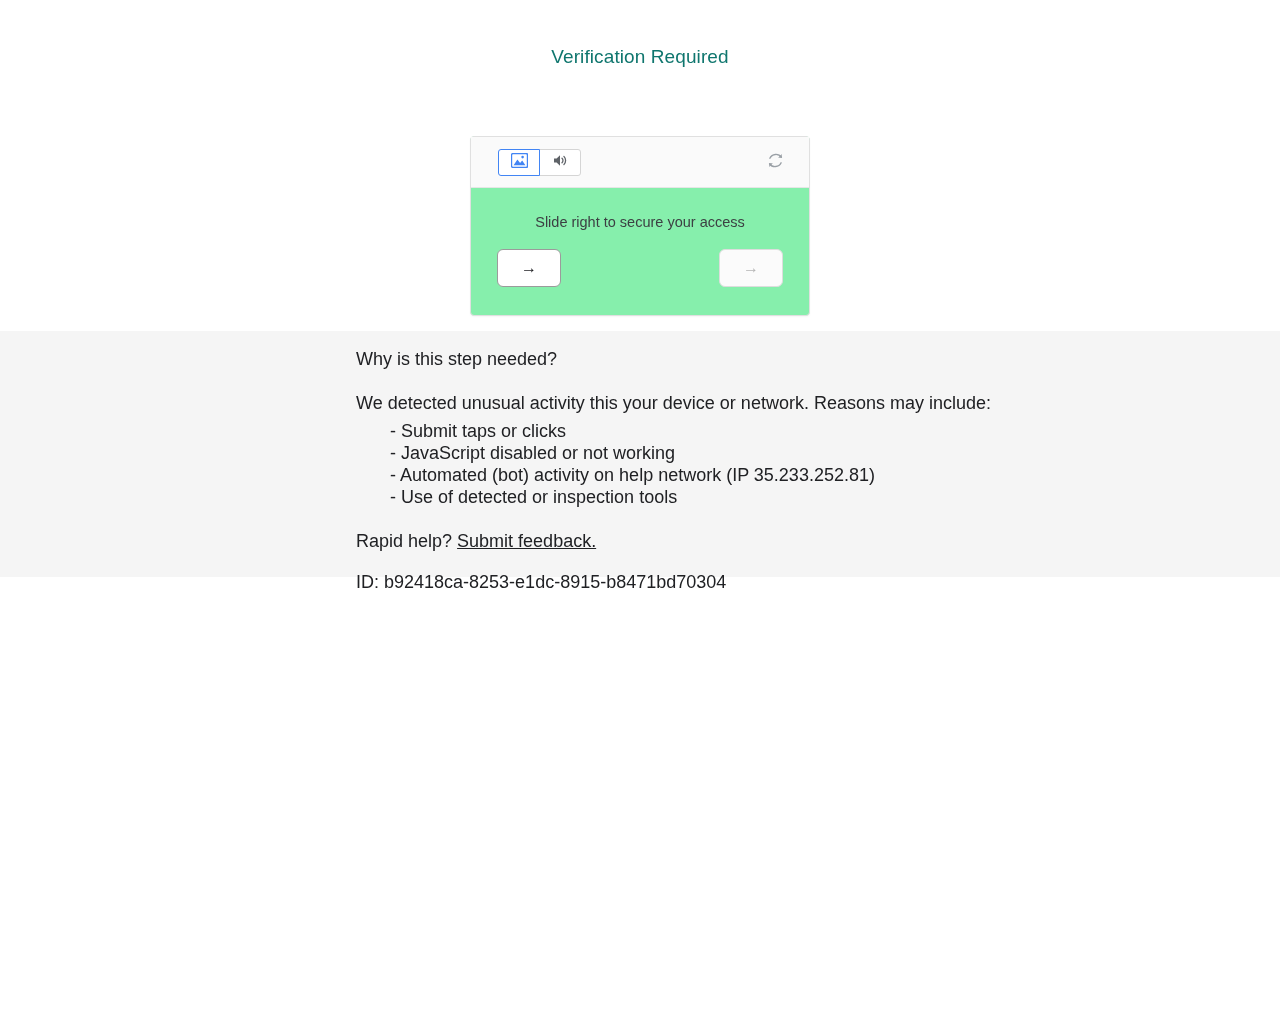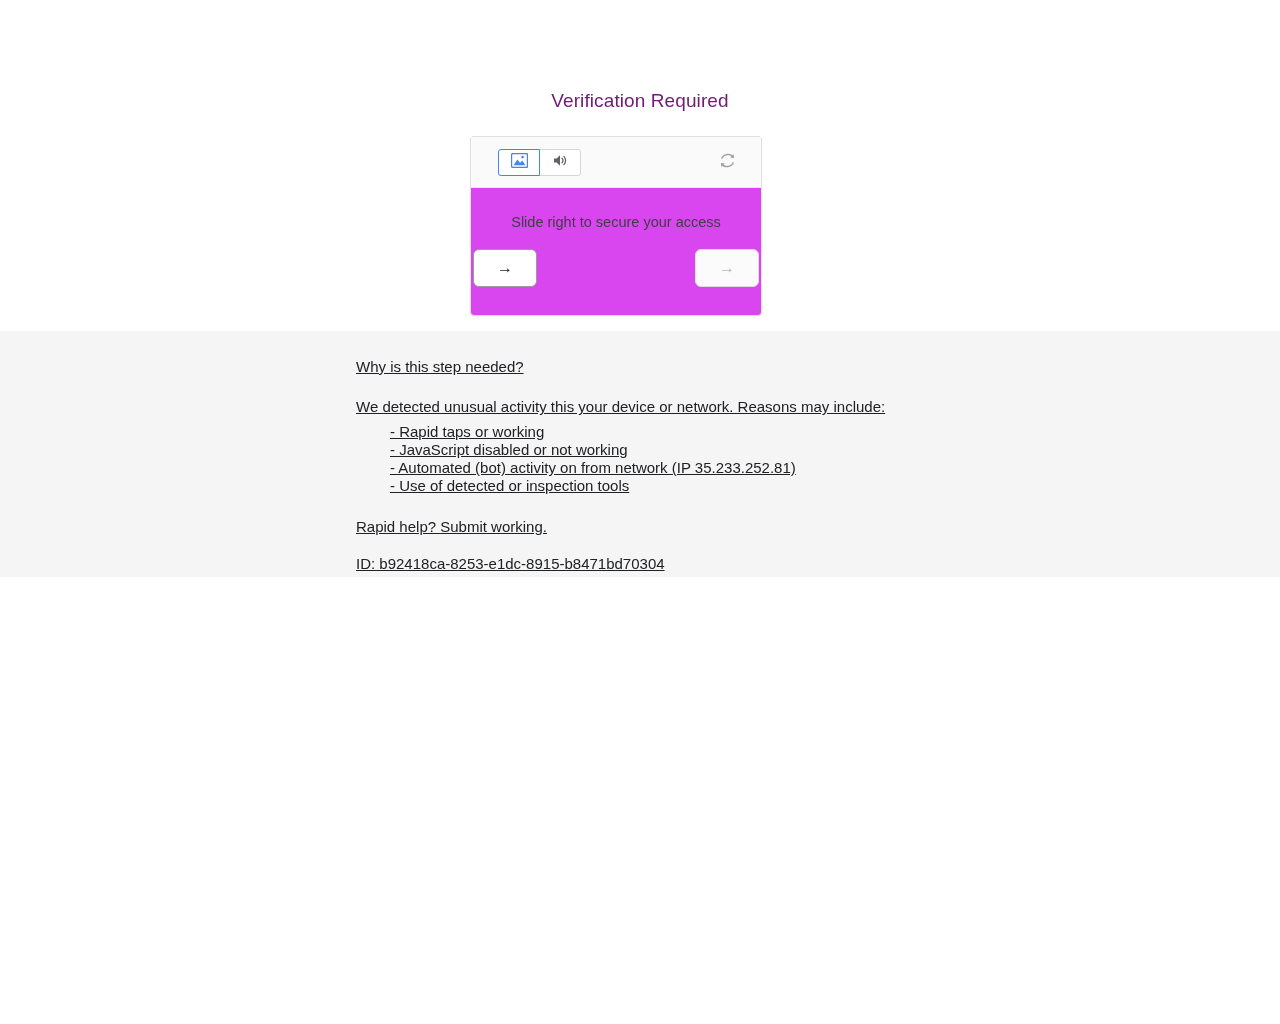--- a/index.html
+++ b/index.html
@@ -21,34 +21,33 @@
 
   
   .title {
     position: absolute;
     top: 46px;
     left: 0;
     width: 1280px;
     text-align: center;
     font-size: 19px;
     font-weight: 400;
-    color: #701a75;
+    color: #0f766e;
     letter-spacing: 0.1px;
-    margin-top: 44px;
   }
 
   
   .widget {
     position: absolute;
     top: 136px;
     left: 470px;
-    width: 292px;
+    width: 340px;
     border: 1px solid #e0e0e0;
     border-radius: 4px;
-    background: #d946ef;
+    background: #86efac;
     box-shadow: 0 1px 2px rgba(0,0,0,0.04);
     box-sizing: border-box;
   }
 
   .widget-toolbar {
     height: 51px;
     border-bottom: 1px solid #e6e6e6;
     display: flex;
     align-items: center;
     justify-content: space-between;
@@ -168,26 +167,25 @@
     left: 0;
     width: 1280px;
     height: 246px;
     background: #f5f5f5;
     box-sizing: border-box;
   }
 
   .info-inner {
     position: absolute;
     left: 356px;
-    top: 27px;
+    top: 18px;
     width: 760px;
-    font-size: 15px;
+    font-size: 18px;
     color: #202124;
     line-height: 1.22;
-    text-decoration: underline;
   }
 
   .info-q {
     margin: 0 0 22px 0;
   }
 
   .info-lead {
     margin: 0 0 6px 0;
   }
 
@@ -288,26 +286,26 @@
   </div>
 
   <div class="info-panel">
     <div class="info-inner">
 
       <p class="info-q">Why is this step needed?</p>
 
       <p class="info-lead">We detected unusual activity this your device or network. Reasons may include:</p>
 
       <ul class="reason-list">
-        <li>- Rapid taps or working</li>
+        <li>- Submit taps or clicks</li>
         <li>- JavaScript disabled or not working</li>
-        <li>- Automated (bot) activity on from network (IP 35.233.252.81)</li>
+        <li>- Automated (bot) activity on help network (IP 35.233.252.81)</li>
         <li>- Use of detected or inspection tools</li>
       </ul>
 
-      <p class="help-line"><span>Rapid help? </span><a class="help-link">Submit working.</a></p>
+      <p class="help-line"><span>Rapid help? </span><a class="help-link">Submit feedback.</a></p>
 
       <p class="id-line">ID: b92418ca-8253-e1dc-8915-b8471bd70304</p>
 
     </div>
   </div>
 
 </div>
 
 </body></html>

